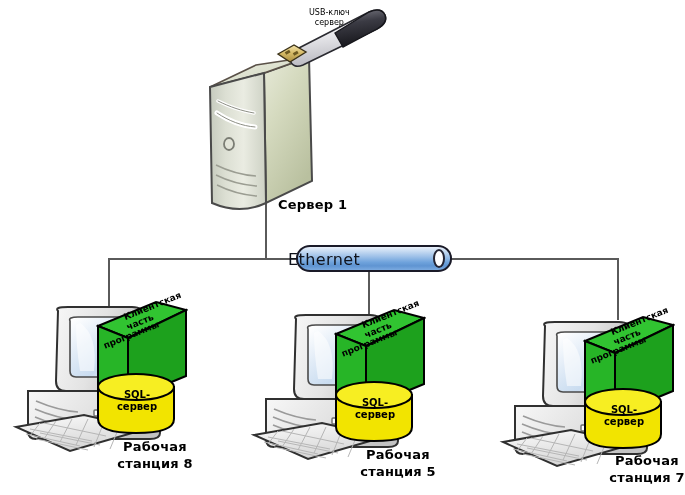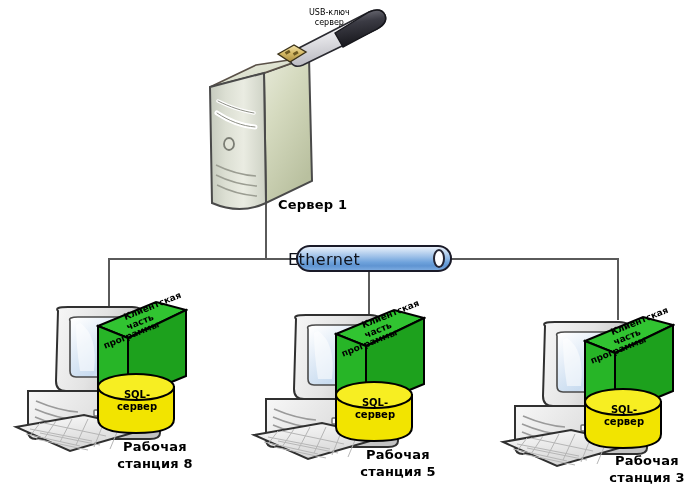--- a/index.html
+++ b/index.html
@@ -394,16 +394,16 @@
       <svg width="82" height="62" viewBox="0 0 82 62">
         <path d="M2,14 L2,46 Q2,60 40,60 Q78,60 78,46 L78,14 Z" fill="#f2e400" stroke="#000" stroke-width="2"></path>
         <ellipse cx="40" cy="14" rx="38" ry="13" fill="#f7ee22" stroke="#000" stroke-width="2"></ellipse>
       </svg>
       <div class="db-text" style="left:0; top:16px;">SQL-</div>
       <div class="db-text" style="left:0; top:28px;">сервер</div>
     </div>
   </div>
   <div class="lbl" style="left:597px; top:452px; width:100px;">
     <span>Рабочая</span><br>
-    <span>станция 3</span>
+    <span>станция 7</span>
   </div>
 
 </div>
 
 </body></html>

